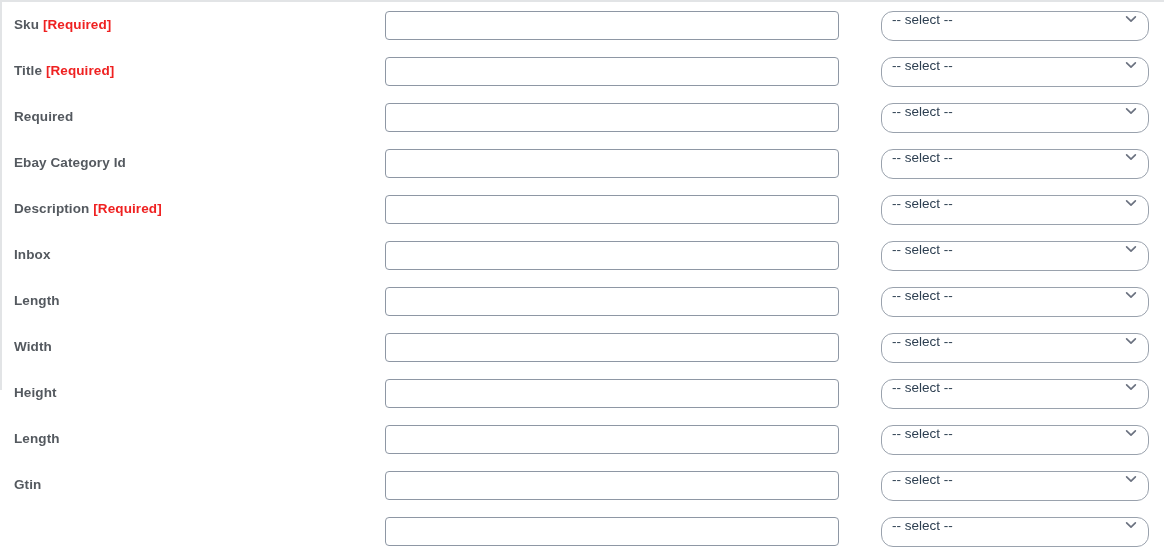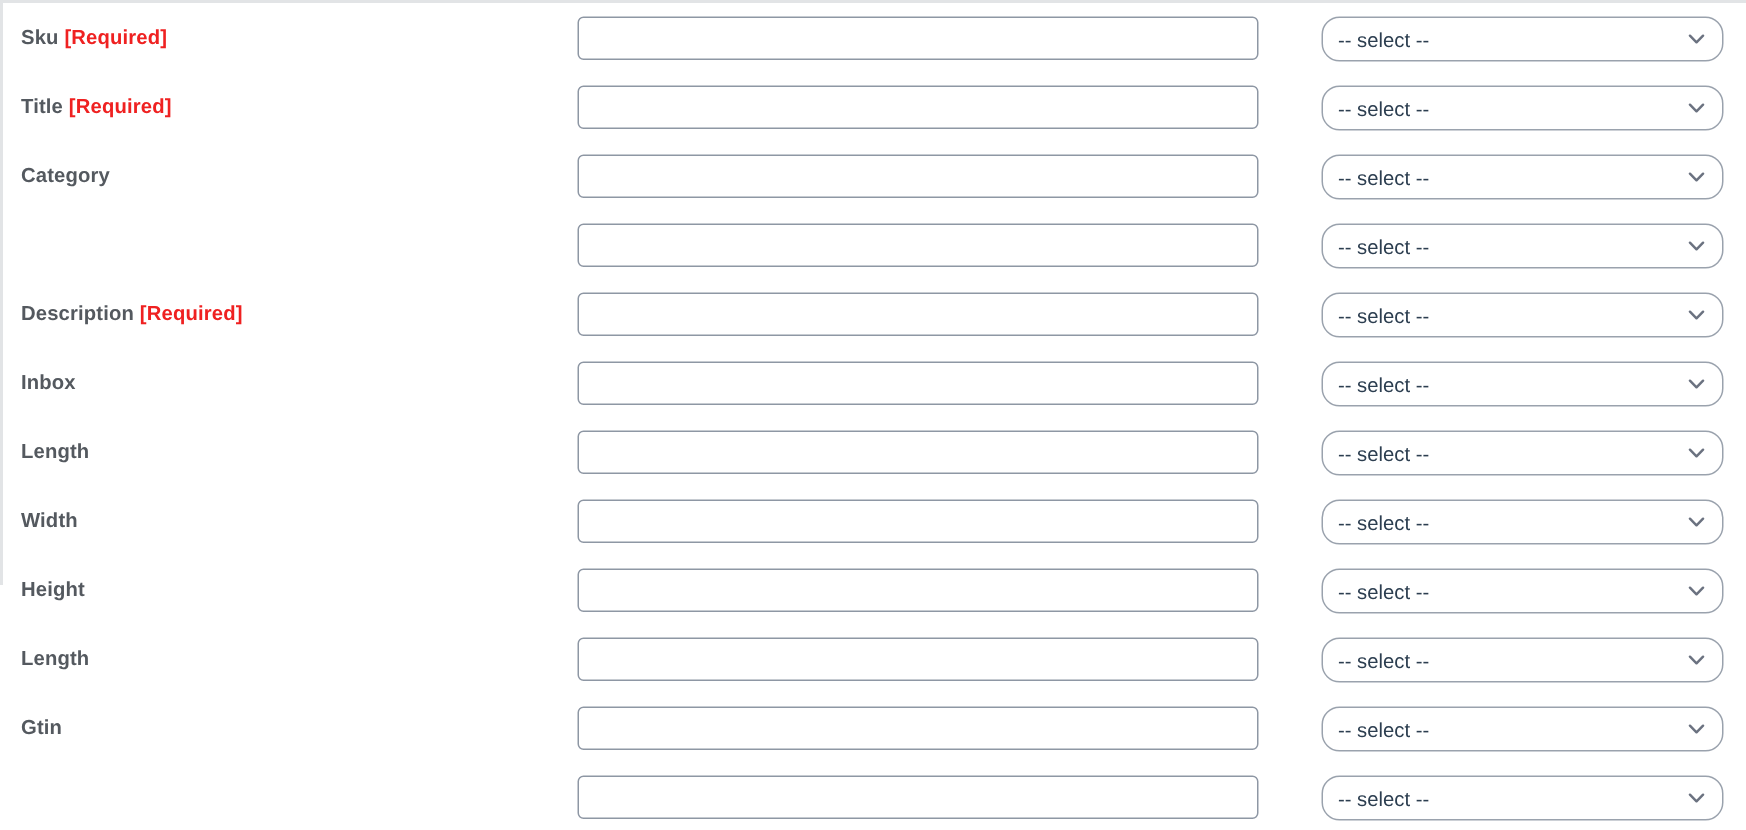--- a/index.html
+++ b/index.html
@@ -75,21 +75,21 @@
     height: 30px;
   }
 
   .select-box {
     width: 100%;
     height: 100%;
     border: 1px solid #9aa2ad;
     border-radius: 12px;
     background: #ffffff;
     display: flex;
-    align-items: center;
+    align-items: flex-start;
     padding: 0 10px;
   }
 
   .select-value {
     flex: 1 1 auto;
     font-size: 13.5px;
     color: #2c3e50;
     font-family: "Liberation Sans", sans-serif;
     white-space: nowrap;
     overflow: hidden;
@@ -129,34 +129,35 @@
           <span class="select-value">-- select --</span>
           <span class="chevron-down">
             <svg viewBox="0 0 16 16" width="14" height="14" aria-hidden="true">
               <path d="M3 5.5 L8 10.5 L13 5.5" fill="none" stroke="#6b7280" stroke-width="1.9" stroke-linecap="round" stroke-linejoin="round"></path>
             </svg>
           </span>
         </div>
       </div>
     </div>
     <div class="form-row">
-      <label class="field-label"><span>Category</span></label>
-      <input type="text" class="text-input" value="" style="">
-      <div class="select-wrap">
-        <div class="select-box">
-          <span class="select-value">-- select --</span>
-          <span class="chevron-down">
-            <svg viewBox="0 0 16 16" width="14" height="14" aria-hidden="true">
-              <path d="M3 5.5 L8 10.5 L13 5.5" fill="none" stroke="#6b7280" stroke-width="1.9" stroke-linecap="round" stroke-linejoin="round"></path>
-            </svg>
-          </span>
-        </div>
-      </div>
-    </div>
-    <div class="form-row">
+      <label class="field-label"><span>Required</span></label>
+      <input type="text" class="text-input" value="" style="">
+      <div class="select-wrap">
+        <div class="select-box">
+          <span class="select-value">-- select --</span>
+          <span class="chevron-down">
+            <svg viewBox="0 0 16 16" width="14" height="14" aria-hidden="true">
+              <path d="M3 5.5 L8 10.5 L13 5.5" fill="none" stroke="#6b7280" stroke-width="1.9" stroke-linecap="round" stroke-linejoin="round"></path>
+            </svg>
+          </span>
+        </div>
+      </div>
+    </div>
+    <div class="form-row">
+      <label class="field-label"><span>Ebay Category Id</span></label>
       <input type="text" class="text-input" value="" style="">
       <div class="select-wrap">
         <div class="select-box">
           <span class="select-value">-- select --</span>
           <span class="chevron-down">
             <svg viewBox="0 0 16 16" width="14" height="14" aria-hidden="true">
               <path d="M3 5.5 L8 10.5 L13 5.5" fill="none" stroke="#6b7280" stroke-width="1.9" stroke-linecap="round" stroke-linejoin="round"></path>
             </svg>
           </span>
         </div>

